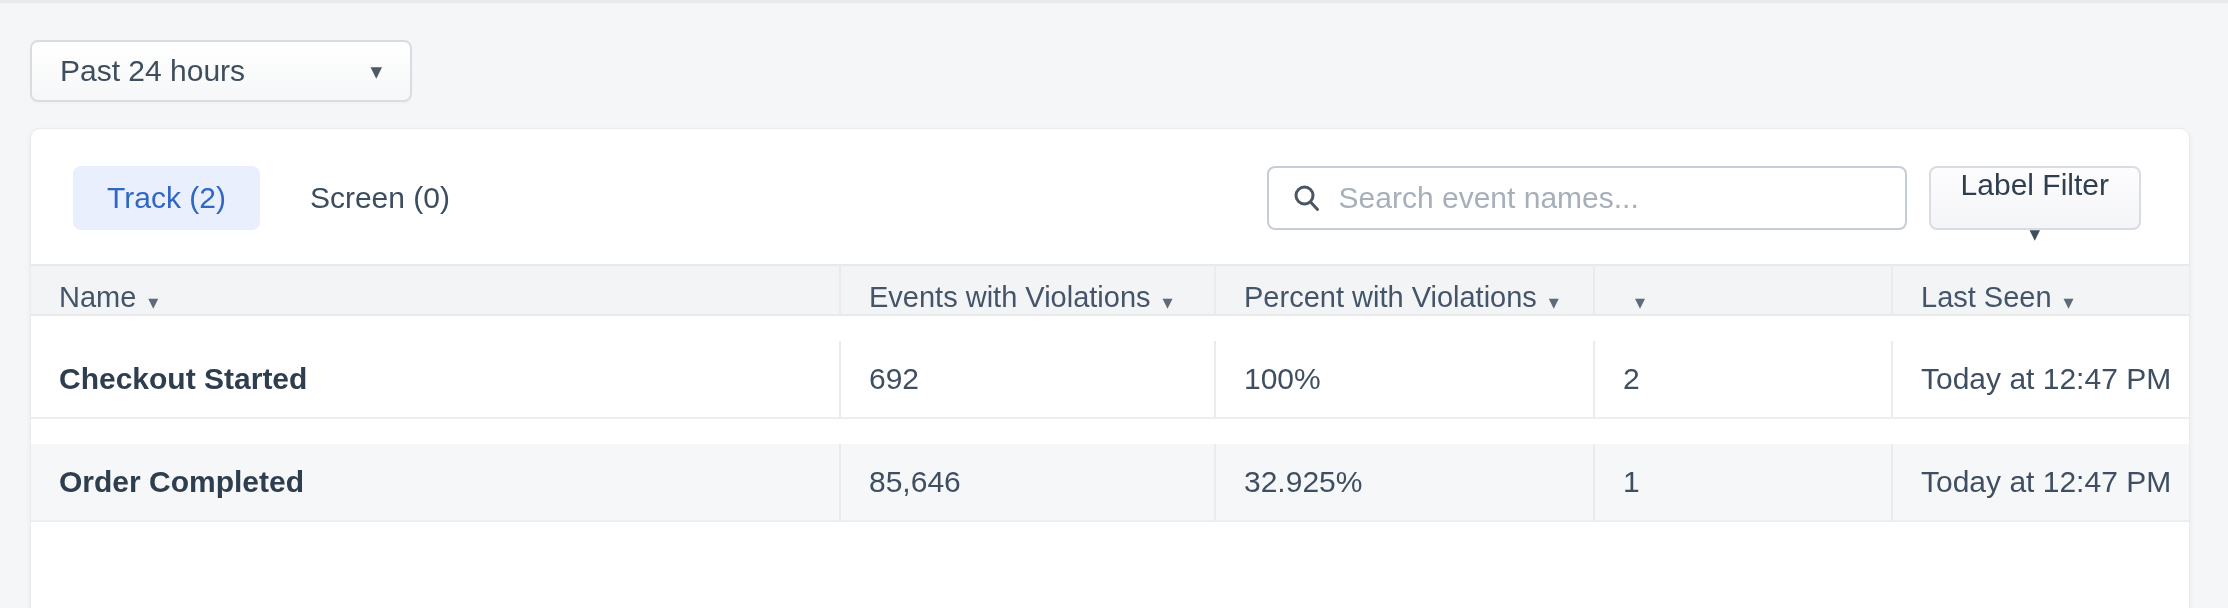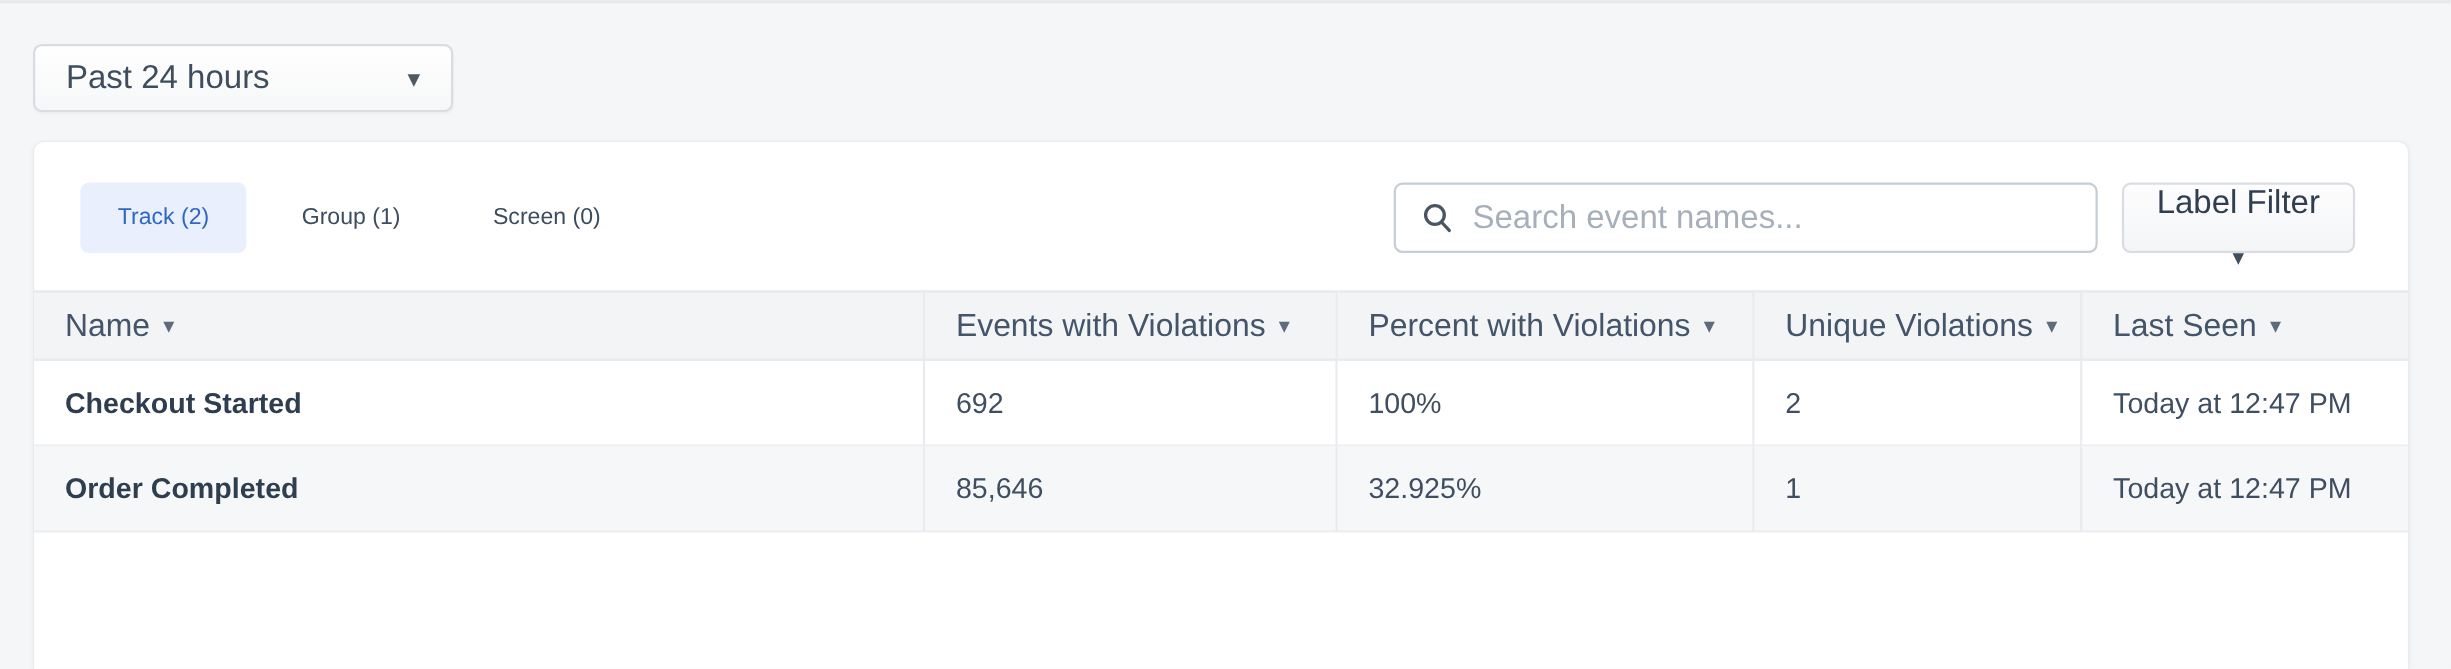--- a/index.html
+++ b/index.html
@@ -44,21 +44,21 @@
   
   .toolbar {
     display: flex; align-items: center;
     height: 64px;
     margin: 37px 48px 0 42px;
   }
   .tabs { display: flex; align-items: center; gap: 16px; }
   .tab {
     height: 64px; display: flex; align-items: center;
     padding: 0 34px;
-    font-size: 21px; color: #3c4d5f;
+    font-size: 30px; color: #3c4d5f;
     border-radius: 8px;
     cursor: pointer;
     white-space: nowrap;
     text-align: right;
   }
   .tab.active { background: #e9effc; color: #3067c5; }
 
   .toolbar-right { margin-left: auto; display: flex; align-items: center; gap: 22px; padding-left: 24px; }
   .search {
     width: 640px; height: 64px;
@@ -91,60 +91,60 @@
   }
   .label-filter .chev { font-size: 21px; color: #3e4e5e; }
 
   
   .table { margin-top: 34px; }
   .trow {
     display: grid;
     grid-template-columns: 808px 375px 379px 298px 1fr;
   }
   .th {
-    height: 64px;
+    height: 52px;
     background: #f3f4f6;
     border-top: 2px solid #e7e9ec;
     border-bottom: 2px solid #e7e9ec;
-    display: flex; align-items: center;
+    display: flex; align-items: flex-end;
     padding-left: 28px;
     font-size: 29px; color: #44556a;
     cursor: pointer;
     white-space: nowrap;
   }
   .th + .th, .td + .td { border-left: 2px solid #e9ebee; }
   .sort-caret { margin-left: 12px; font-size: 20px; color: #5d6b7a; }
 
   .td {
     height: 78px;
     display: flex; align-items: center;
     padding-left: 28px;
-    font-size: 26px; color: #3f4f61;
+    font-size: 30px; color: #3f4f61;
     border-bottom: 2px solid #eceef1;
     white-space: nowrap;
+    margin-top: 25px;
   }
   .trow.stripe .td { background: #f6f7f9; }
   .td.name { font-weight: bold; color: #2e3e4f; }
 </style>
 </head>
 <body>
 
 <div class="top-line"></div>
 
 <div class="time-range">
   <span>Past 24 hours</span>
   <span class="chev">▾</span>
 </div>
 
 <div class="card">
 
   <div class="toolbar">
     <div class="tabs">
       <div class="tab active">Track (2)</div>
-      <div class="tab">Group (1)</div>
       <div class="tab">Screen (0)</div>
     </div>
 
     <div class="toolbar-right">
       <div class="search">
         <svg width="32" height="32" viewBox="0 0 32 32" fill="none">
           <circle cx="13.5" cy="13.5" r="8.5" stroke="#4a5662" stroke-width="3"></circle>
           <line x1="20" y1="20.5" x2="26.5" y2="27.5" stroke="#4a5662" stroke-width="3" stroke-linecap="round"></line>
         </svg>
         <input type="text" placeholder="Search event names..." style="">
@@ -164,21 +164,20 @@
       </div>
       <div class="th">
         <span>Events with Violations</span>
         <span class="sort-caret">▾</span>
       </div>
       <div class="th">
         <span>Percent with Violations</span>
         <span class="sort-caret">▾</span>
       </div>
       <div class="th">
-        <span>Unique Violations</span>
         <span class="sort-caret">▾</span>
       </div>
       <div class="th">
         <span>Last Seen</span>
         <span class="sort-caret">▾</span>
       </div>
     </div>
 
     <div class="trow">
       <div class="td name">Checkout Started</div>

